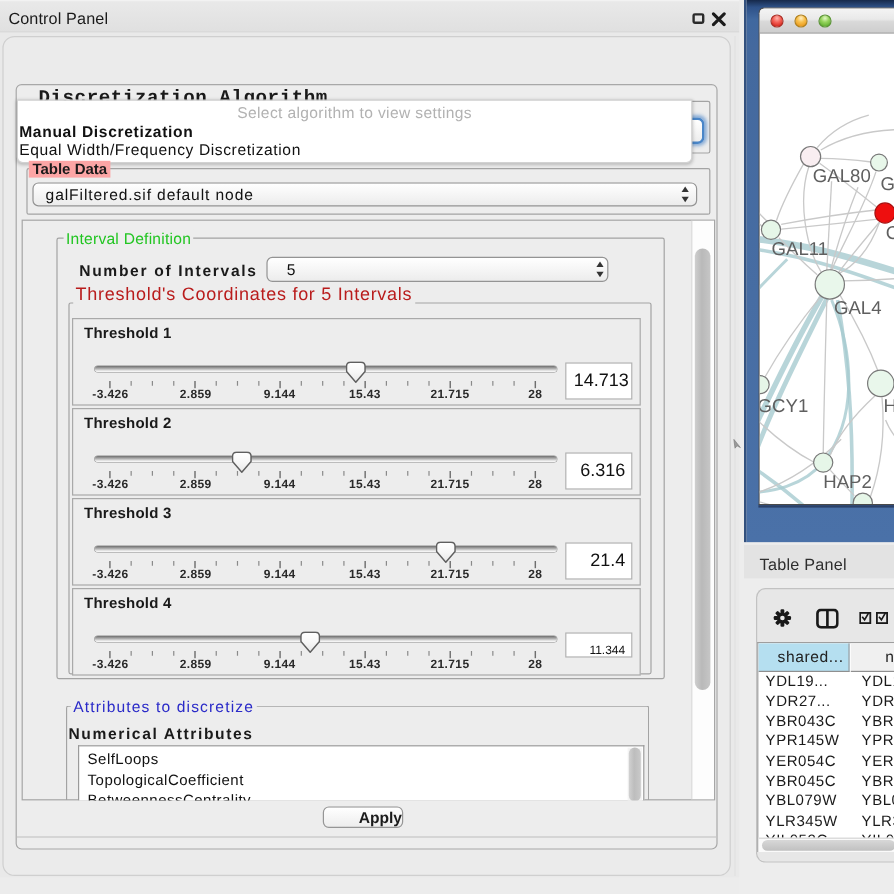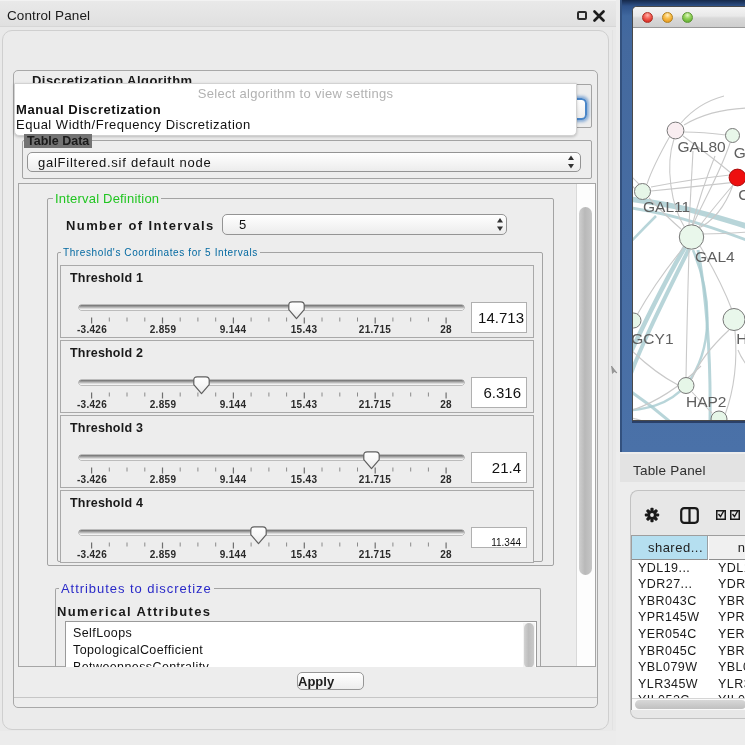--- a/index.html
+++ b/index.html
@@ -19,31 +19,31 @@
       <path d="M1.5,1.5 L10.5,10.5 M10.5,1.5 L1.5,10.5" stroke="#1c1c1c" stroke-width="2.6" stroke-linecap="round"></path>
     </svg>
 
   <div class="abs" style="left:2px;top:30px;width:607px;height:700px;background:#ebebeb;border:1px solid #cfcfcf;border-radius:10px;"></div>
 
   <div class="abs" style="left:13px;top:70px;width:585px;height:638px;background:#ededed;border:1px solid #a8a8a8;border-radius:5px;"></div>
   <div class="abs" style="left:14px;top:697px;width:583px;height:1px;background:#c6c6c6;"></div>
 
 
   <div class="abs" style="left:22px;top:84px;width:570px;height:44px;border:1px solid #a3a3a3;border-radius:2px;"></div>
-  <div class="abs" style="left:32px;top:73px;font-size:13px;font-weight:bold;letter-spacing:0.45px;color:#1a1a1a;">Discretization Algorithm</div>
+  <div class="abs" style="left:32px;top:73px;font-size:16px;font-weight:bold;letter-spacing:0.45px;color:#1a1a1a;font-family:Liberation Mono, monospace;">Discretization Algorithm</div>
 
   <div class="abs" style="left:540px;top:98px;width:47px;height:22px;border-radius:5.5px;background:linear-gradient(#ffffff,#ededed);border:2px solid #4a86c8;box-shadow:0 0 3px 1.5px rgba(70,130,200,0.6);"></div>
 
   <div class="abs" style="left:14px;top:83px;width:563px;height:53px;background:#ffffff;border:1px solid #d2d2d2;border-radius:0 0 5px 5px;box-shadow:0 1px 3px rgba(0,0,0,0.22);"></div>
   <div class="abs" style="left:14px;top:86px;width:563px;text-align:center;font-size:13px;letter-spacing:0.3px;color:#b2b2b2;">Select algorithm to view settings</div>
   <div class="abs" style="left:16px;top:102px;font-size:13px;font-weight:bold;letter-spacing:0.55px;color:#111;">Manual Discretization</div>
   <div class="abs" style="left:16px;top:117px;font-size:13px;letter-spacing:0.5px;color:#111;">Equal Width/Frequency Discretization</div>
 
   <div class="abs" style="left:22px;top:140px;width:570px;height:39px;border:1px solid #a3a3a3;border-radius:2px;"></div>
-  <div class="abs" style="left:24px;top:134px;background:#737373;padding:0 3px;font-size:12.5px;font-weight:bold;letter-spacing:0px;color:#1a1a1a;">Table Data</div>
+  <div class="abs" style="left:24px;top:134px;background:#fca5a5;padding:0 3px;font-size:12.5px;font-weight:bold;letter-spacing:0px;color:#1a1a1a;">Table Data</div>
   <div class="abs" style="left:27px;top:152px;width:554px;height:20px;border-radius:5px;background:linear-gradient(#ffffff,#ececec);border:1px solid #949494;"></div>
   <div class="abs" style="left:38px;top:155px;font-size:13px;letter-spacing:0.75px;color:#111;">galFiltered.sif default node</div>
   <svg class="abs" style="left:567px;top:155px;" width="8" height="14" viewBox="0 0 8 14">
       <path d="M4,0.5 L7,5 L1,5 z" fill="#333"></path>
       <path d="M4,13.5 L1,9 L7,9 z" fill="#333"></path>
     </svg>
 
   <div class="abs" style="left:18px;top:183px;width:578px;height:484px;background:#ededed;border:1px solid #a6a6a6;"></div>
 
   <div class="abs" style="left:576px;top:184px;width:19px;height:482px;background:#fdfdfd;border-left:1px solid #d9d9d9;"></div>
@@ -54,21 +54,21 @@
 
   <div class="abs" style="left:66px;top:218px;font-size:13px;font-weight:bold;letter-spacing:1.4px;color:#1a1a1a;">Number of Intervals</div>
   <div class="abs" style="left:222px;top:214px;width:285px;height:21px;border-radius:5px;background:linear-gradient(#ffffff,#ececec);border:1px solid #949494;"></div>
   <div class="abs" style="left:239px;top:217px;font-size:13px;color:#111;">5</div>
   <svg class="abs" style="left:496px;top:217px;" width="8" height="15" viewBox="0 0 8 15">
       <path d="M4,1 L7,5.5 L1,5.5 z" fill="#333"></path>
       <path d="M4,14 L1,9.5 L7,9.5 z" fill="#333"></path>
     </svg>
 
   <div class="abs" style="left:57px;top:252px;width:486px;height:310px;border:1px solid #a3a3a3;border-radius:2px;"></div>
-  <div class="abs" style="left:61px;top:247px;background:#ededed;padding:0 2px;font-size:10px;letter-spacing:0.6px;color:#0369a1;">Threshold's Coordinates for 5 Intervals</div>
+  <div class="abs" style="left:61px;top:237px;background:#ededed;padding:0 2px;font-size:15px;letter-spacing:0.6px;color:#b91c1c;">Threshold's Coordinates for 5 Intervals</div>
 
   <div class="abs" style="left:60px;top:265px;width:474px;height:73px;border:1px solid #a9a9a9;background:#ededed;">
       <div class="abs" style="left:9px;top:5px;font-size:12.5px;font-weight:bold;letter-spacing:0.2px;color:#1a1a1a;">Threshold 1</div>
       <div class="abs" style="left:18px;top:39px;width:385px;height:5px;border-radius:2.5px;background:linear-gradient(#6f6f6f,#9a9a9a 30%,#e2e2e2 75%,#fdfdfd);box-shadow:0 0 0 0.5px #8c8c8c;"></div>
       <svg class="abs" style="left:0;top:51px;" width="420" height="7" viewBox="0 0 420 7">
         <line x1="30.6" y1="0.5" x2="30.6" y2="6.5" stroke="#6f6f6f" stroke-width="1.2"></line>
         <line x1="48.3" y1="0.5" x2="48.3" y2="4.5" stroke="#8a8a8a" stroke-width="1"></line>
         <line x1="66.0" y1="0.5" x2="66.0" y2="4.5" stroke="#8a8a8a" stroke-width="1"></line>
         <line x1="83.8" y1="0.5" x2="83.8" y2="4.5" stroke="#8a8a8a" stroke-width="1"></line>
         <line x1="101.5" y1="0.5" x2="101.5" y2="6.5" stroke="#6f6f6f" stroke-width="1.2"></line>
@@ -242,21 +242,21 @@
 
   <div class="abs" style="left:55px;top:588px;width:486px;height:79px;border:1px solid #a3a3a3;border-top-left-radius:2px;border-top-right-radius:2px;border-bottom:none;"></div>
   <div class="abs" style="left:57px;top:604px;font-size:13px;font-weight:bold;letter-spacing:1.35px;color:#1a1a1a;">Numerical Attributes</div>
   <div class="abs" style="left:59px;top:581px;background:#ededed;padding:0 2px;font-size:13px;letter-spacing:0.95px;color:#2a2ac8;">Attributes to discretize</div>
   <div class="abs" style="left:65px;top:621px;width:472px;height:46px;background:#ffffff;border:1px solid #9a9a9a;border-bottom:none;overflow:hidden;">
     <div style="font-size:12.5px;letter-spacing:0.4px;color:#111;padding:3px 0 0 7px;line-height:17px;">SelfLoops<br>TopologicalCoefficient<br>BetweennessCentrality</div>
     <div class="abs" style="right:1px;top:1px;width:12px;height:45px;background:#f4f4f4;"></div>
     <div class="abs" style="right:2px;top:1px;width:10px;height:45px;border-radius:5px;background:linear-gradient(90deg,#d2d2d2,#bdbdbd 45%,#c9c9c9);"></div>
   </div>
 
-  <div class="abs" style="left:269px;top:672px;width:67px;height:18px;background:linear-gradient(#ffffff,#ededed);border:1px solid #969696;border-radius:5px;text-align:left;font-size:13px;font-weight:bold;color:#1c1c1c;line-height:17px;margin-left:28px;">Apply</div>
+  <div class="abs" style="left:269px;top:672px;width:67px;height:18px;background:linear-gradient(#ffffff,#ededed);border:1px solid #969696;border-radius:5px;text-align:right;font-size:13px;font-weight:bold;color:#1c1c1c;line-height:17px;">Apply</div>
 
 </div>
 
 <div class="abs" style="left:612px;top:30px;width:1px;height:700px;background:#e2e2e2;"></div>
 
 <div class="abs" style="left:620px;top:0;width:125px;height:452px;background:linear-gradient(#16294a 0px,#2e5188 6px,#40689f 16px,#44699e 40px,#4a71a8 100%);border-left:2px solid #33517e;"></div>
 
 <div class="abs" id="netwin" style="left:632px;top:6px;width:113px;height:415px;border:1px solid #4a4a4a;border-right:none;border-radius:5px 0 0 0;overflow:hidden;background:#ffffff;">
   <div class="abs" style="left:0;top:0;width:113px;height:21px;background:linear-gradient(#f4f4f4 0%,#e9e9e9 45%,#d9d9d9 55%,#cecece 100%);border-bottom:1px solid #989898;"></div>
   <div class="abs" style="left:9px;top:4.5px;width:11px;height:11px;border-radius:50%;background:radial-gradient(circle at 50% 25%,#ffb3aa 0%,#f4635a 40%,#dd342a 75%,#b52015 100%);border:1px solid #ad3128;"></div>

